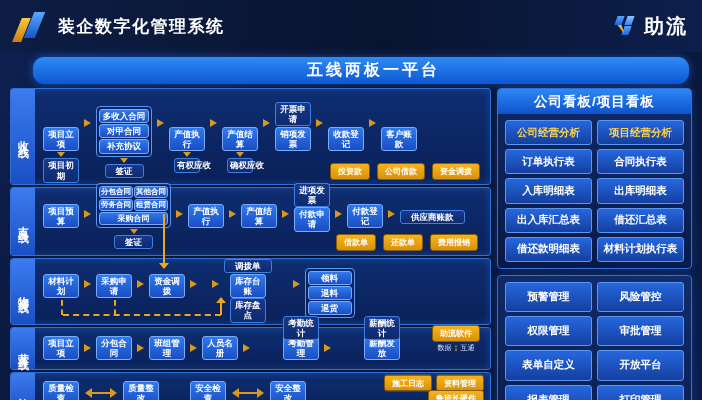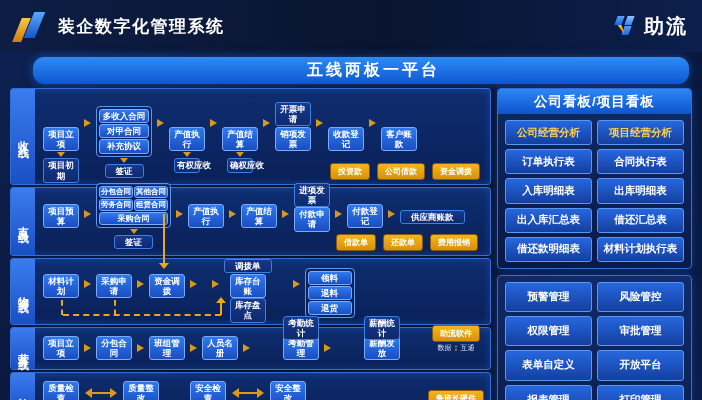--- a/index.html
+++ b/index.html
@@ -314,20 +314,24 @@
         <div class="lane-label">施工线</div>
         <div class="lane-body">
           <div class="node">质量检查</div>
           <i class="dbl"></i>
           <div class="node">质量整改</div>
           <div class="node ml26">安全检查</div>
           <i class="dbl"></i>
           <div class="node">安全整改</div>
           <div class="con-orange">
             <div class="con-row">
+              <button class="orange">施工日志</button>
+              <button class="orange">资料管理</button>
+            </div>
+            <div class="con-row">
               <button class="orange">日报</button>
               <button class="orange">周报</button>
               <button class="orange">月报</button>
             </div>
           </div>
         </div>
       </section>
 
       <div class="cross">
           <i class="tri-d"></i>

